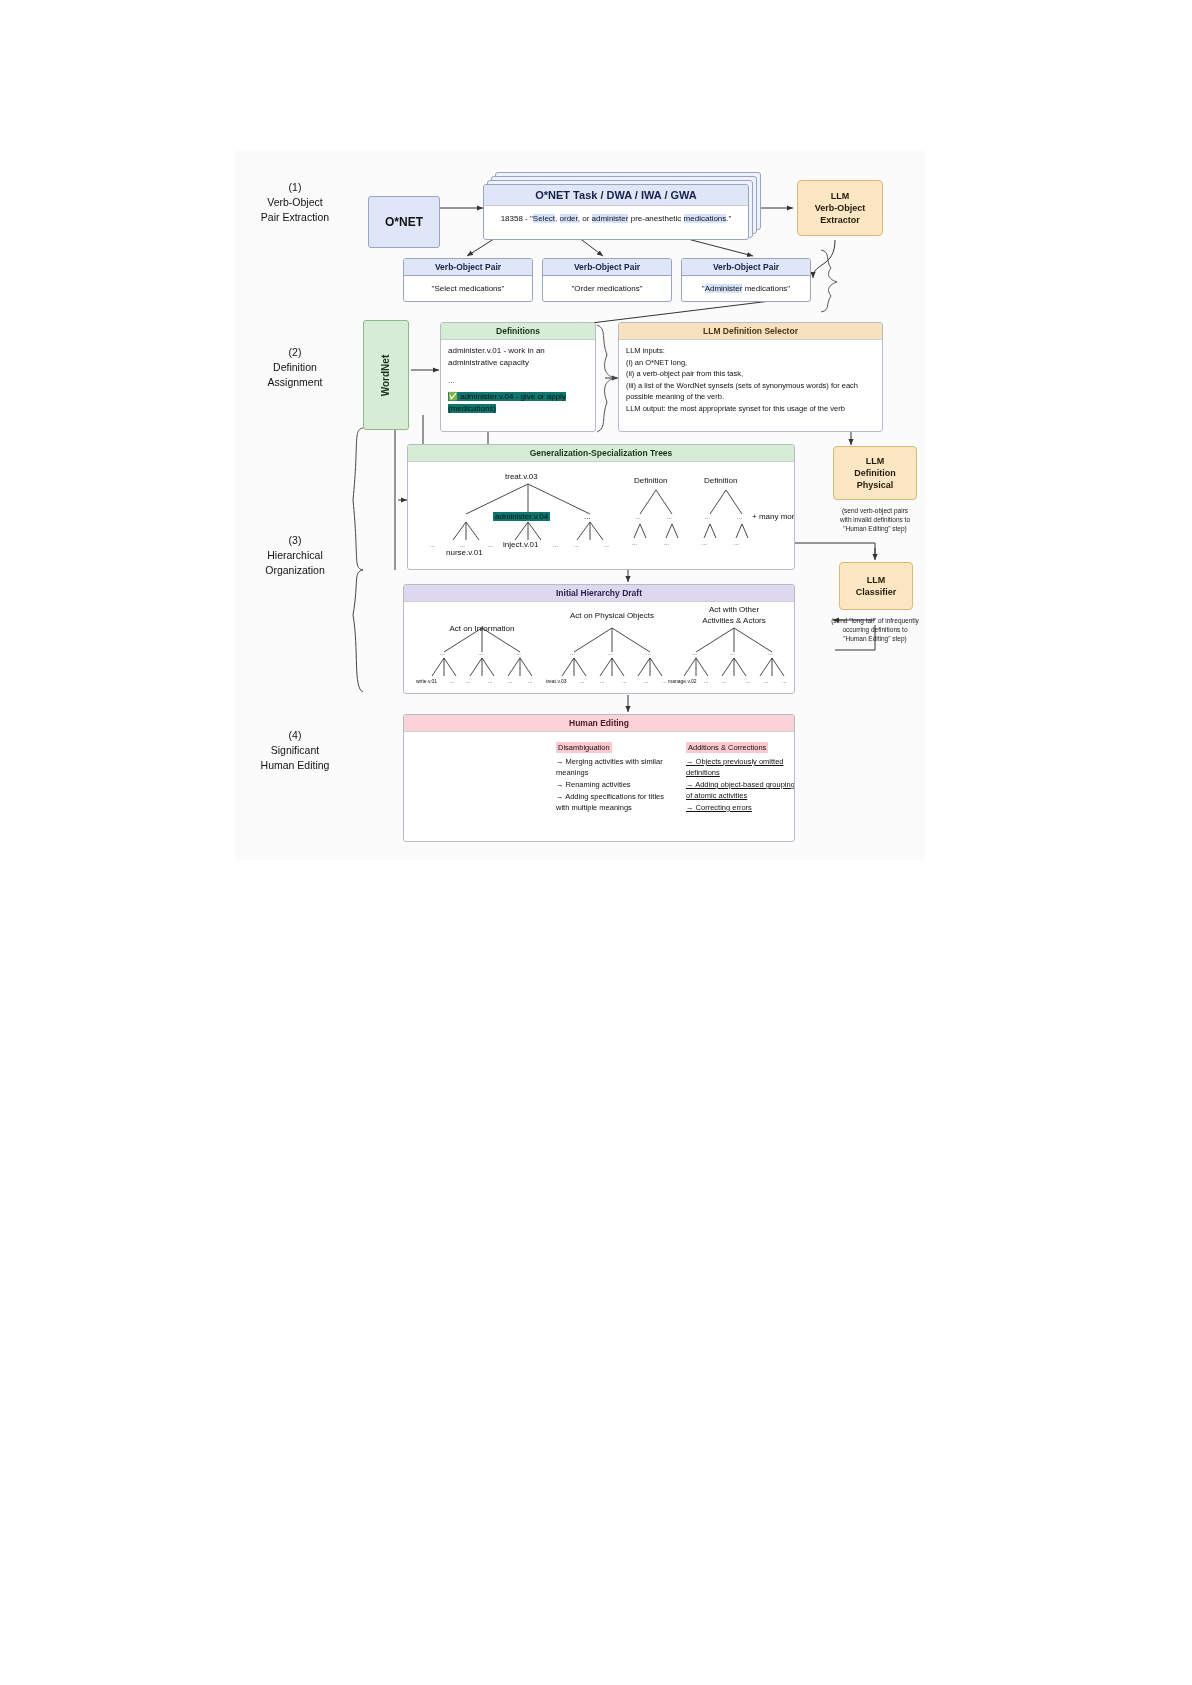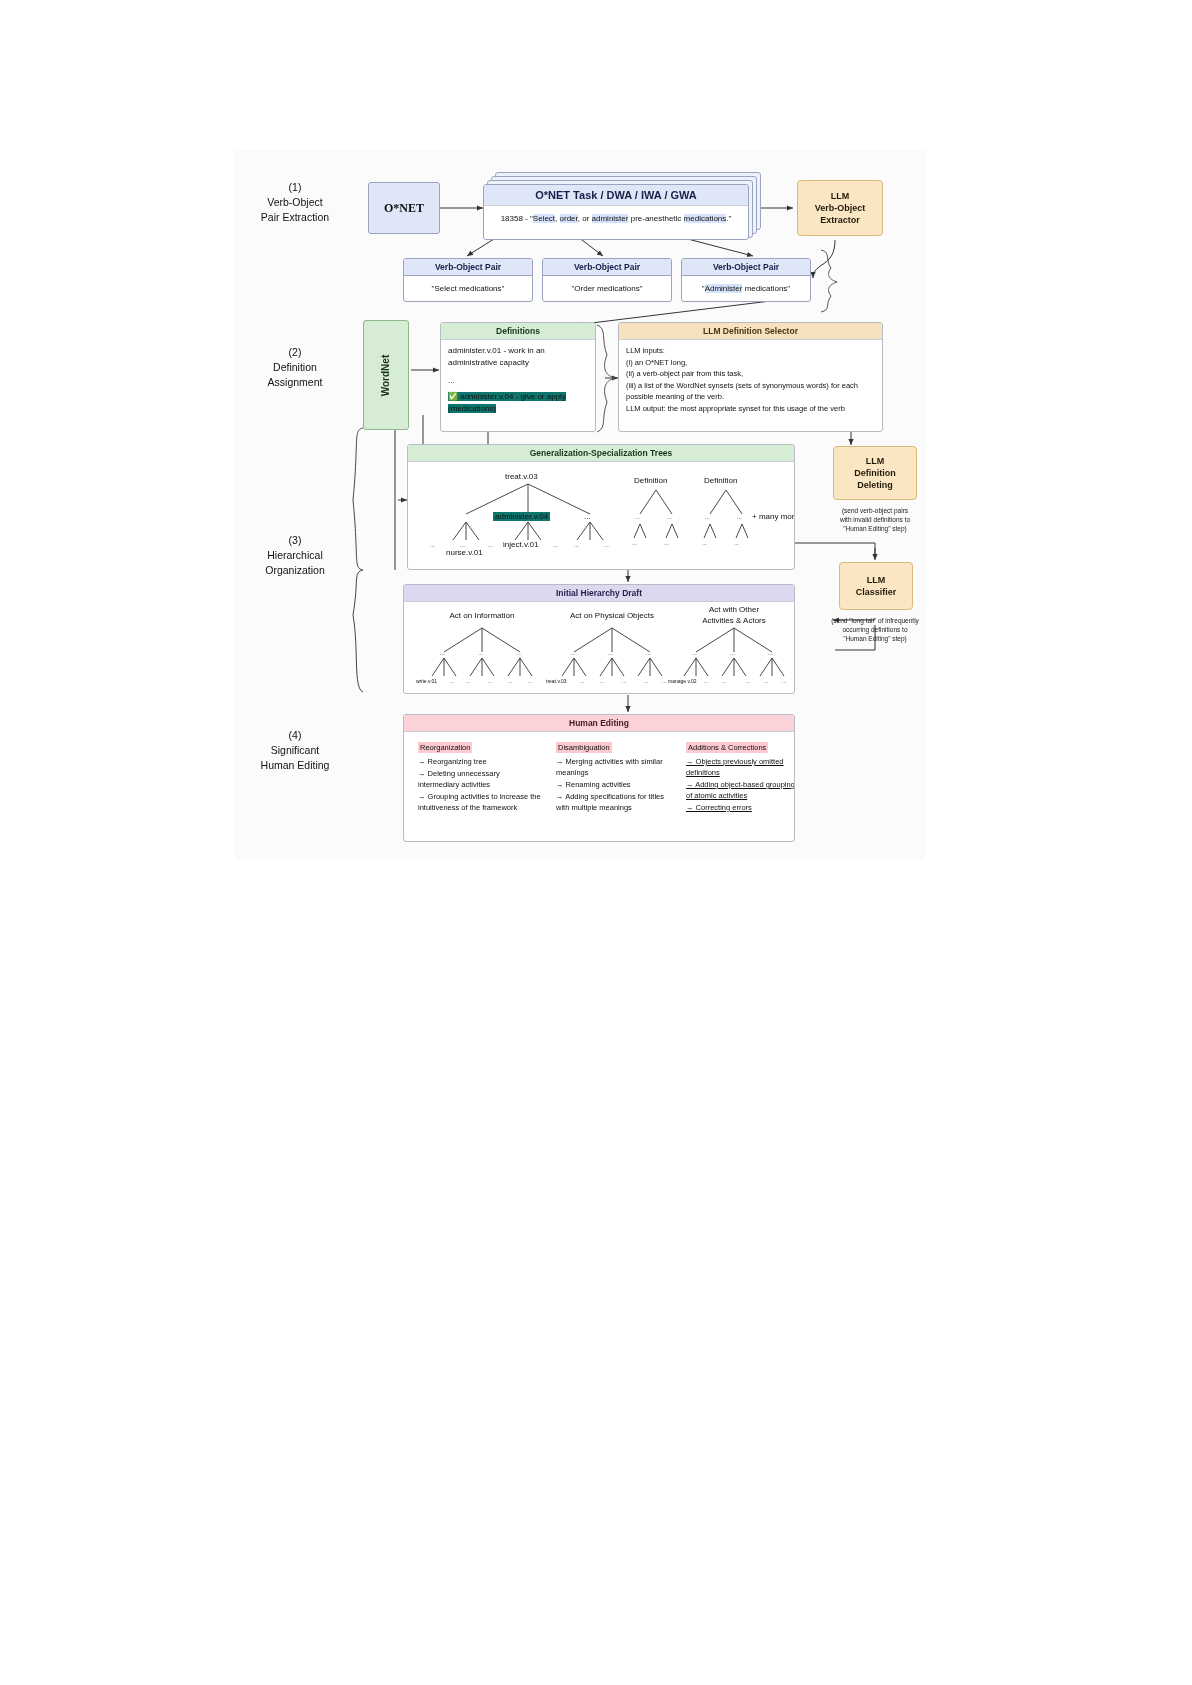--- a/index.html
+++ b/index.html
@@ -126,21 +126,21 @@
       <div>(3)</div>
       <div>Hierarchical</div>
       <div>Organization</div>
     </div>
     <div class="stage-label" style="left:0px;top:578px;width:120px;">
       <div>(4)</div>
       <div>Significant</div>
       <div>Human Editing</div>
     </div>
 
-    <div class="box" style="left:133px;top:32px;width:72px;height:52px;font-size:12px;font-family:Liberation Serif, serif;">
+    <div class="box" style="left:133px;top:46px;width:72px;height:52px;font-size:12px;">
       <span>O*NET</span>
     </div>
 
     <div class="taskstack" style="left:248px;top:22px;width:280px;height:72px;">
       <div class="tsk" style="left:12px;top:0px;width:266px;height:58px;"></div>
       <div class="tsk" style="left:8px;top:4px;width:266px;height:58px;"></div>
       <div class="tsk" style="left:4px;top:8px;width:266px;height:58px;"></div>
       <div class="tmain" style="left:0px;top:12px;width:266px;height:56px;">
         <div class="card-hd hd-blue">O*NET Task / DWA / IWA / GWA</div>
         <div class="trow">
@@ -249,21 +249,21 @@
         <div class="treelbl sm" style="left:294px;top:78px;">...</div>
         <div class="treelbl sm" style="left:326px;top:78px;">...</div>
 
         <div class="treelbl" style="left:344px;top:50px;">+ many more...</div>
       </div>
     </div>
 
     <div class="llm" style="left:598px;top:296px;width:84px;height:54px;">
       <span>LLM</span>
       <span>Definition</span>
-      <span>Deleting</span>
+      <span>Physical</span>
     </div>
     <div class="note" style="left:588px;top:356px;width:104px;">
       <div>(send verb-object pairs</div>
       <div>with invalid definitions to</div>
       <div>"Human Editing" step)</div>
     </div>
 
     <div class="llm" style="left:604px;top:412px;width:74px;height:48px;">
       <span>LLM</span>
       <span>Classifier</span>
@@ -304,21 +304,21 @@
               <path d="M330,26 L330,50"></path>
               <path d="M330,26 L368,50"></path>
             <path d="M280,74 L292,56 L304,74"></path>
               <path d="M292,56 L292,74"></path>
             <path d="M318,74 L330,56 L342,74"></path>
               <path d="M330,56 L330,74"></path>
             <path d="M356,74 L368,56 L380,74"></path>
               <path d="M368,56 L368,74"></path>
           </g>
         </svg>
-        <div class="treelbl col-head" style="left:30px;top:8px;text-align:center;width:96px;">
+        <div class="treelbl col-head" style="left:30px;top:21px;text-align:center;width:96px;">
           <span>Act on Information</span>
         </div>
         <div class="treelbl col-head" style="left:150px;top:8px;text-align:center;width:116px;">
           <span>Act on Physical Objects</span>
         </div>
         <div class="treelbl col-head" style="left:278px;top:2px;text-align:center;width:104px;white-space:normal;">
           <span>Act with Other</span><br>
           <span>Activities &amp; Actors</span>
         </div>
 
@@ -352,26 +352,20 @@
         <div class="treelbl xs" style="left:342px;top:76px;">...</div>
         <div class="treelbl xs" style="left:360px;top:76px;">...</div>
         <div class="treelbl xs" style="left:378px;top:76px;">...</div>
       </div>
     </div>
 
     <div class="card" style="left:168px;top:564px;width:392px;height:128px;">
       <div class="card-hd hd-pink">Human Editing</div>
       <div style="position:relative;width:100%;height:110px;">
 
-        <div class="he-col" style="left:14px;top:10px;width:124px;">
-          <div class="h hl-pink">Reorganization</div>
-          <div class="li">→ Reorganizing tree</div>
-          <div class="li">→ Deleting unnecessary intermediary activities</div>
-          <div class="li">→ Grouping activities to increase the intuitiveness of the framework</div>
-        </div>
 
         <div class="he-col" style="left:152px;top:10px;width:118px;">
           <div class="h hl-pink">Disambiguation</div>
           <div class="li">→ Merging activities with similar meanings</div>
           <div class="li">→ Renaming activities</div>
           <div class="li">→ Adding specifications for titles with multiple meanings</div>
         </div>
 
         <div class="he-col" style="left:282px;top:10px;width:120px;text-decoration:underline;">
           <div class="h hl-pink">Additions &amp; Corrections</div>

